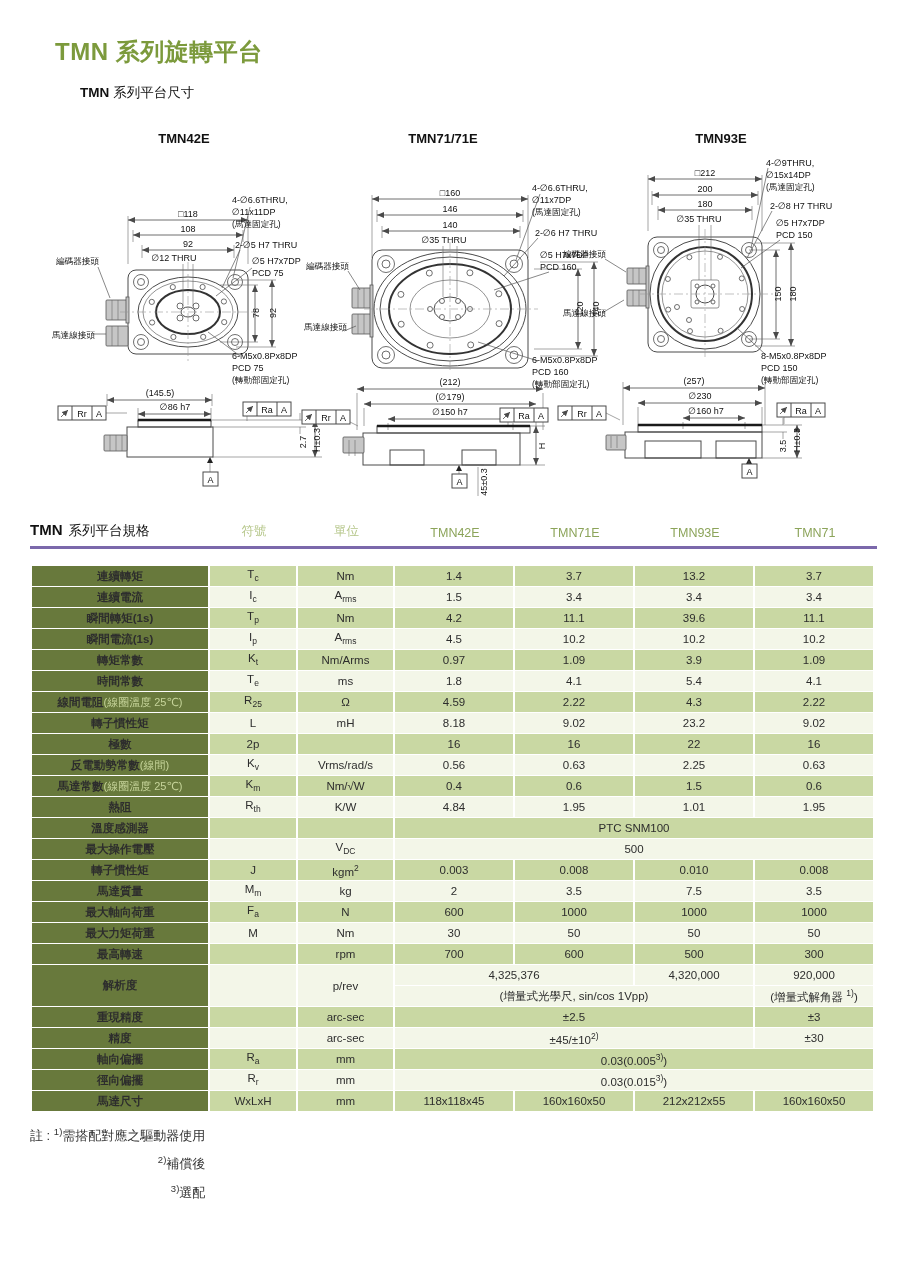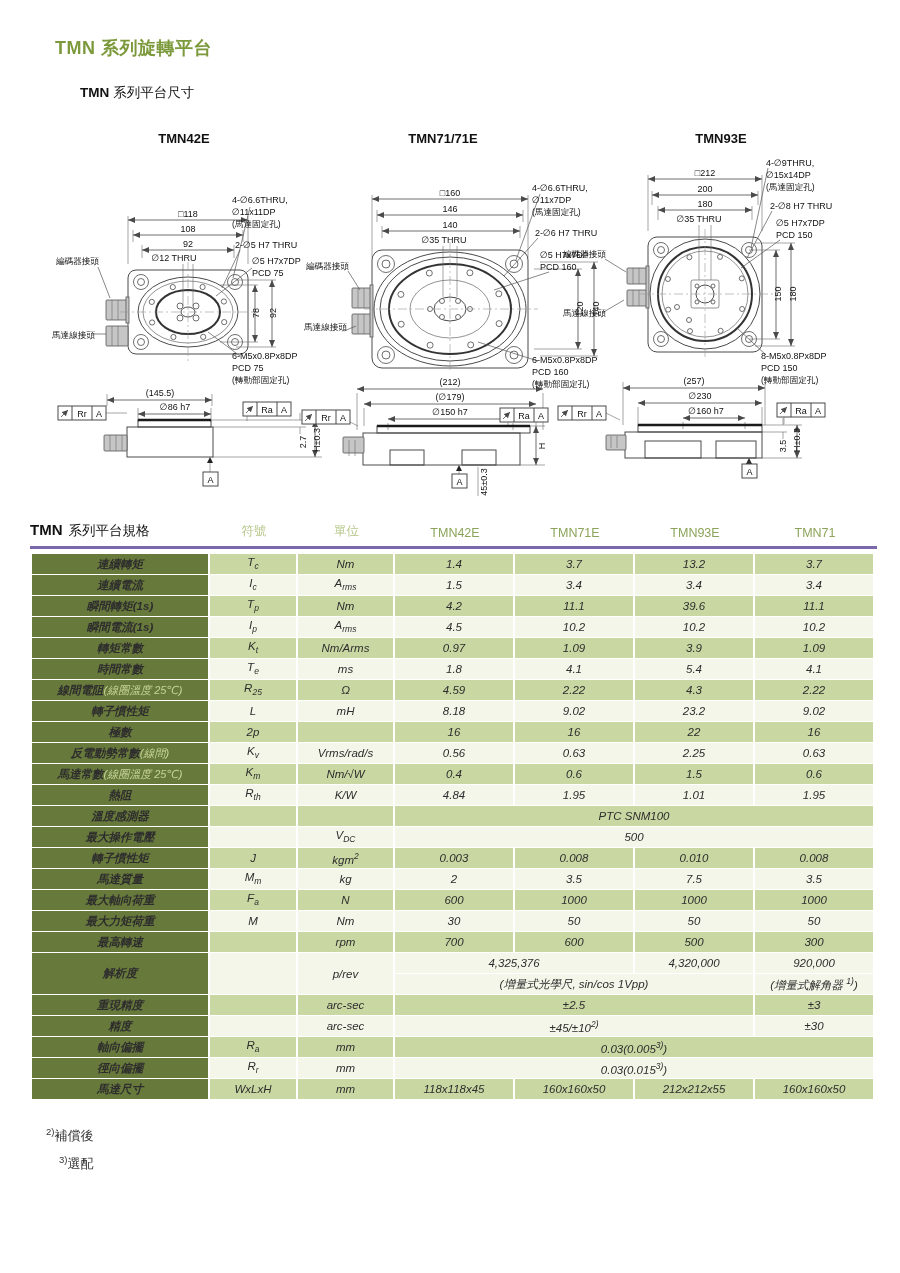--- a/index.html
+++ b/index.html
@@ -1,18 +1,18 @@
 <!DOCTYPE html>
 <html><head>
 <meta charset="utf-8">
 <style>
   html,body{margin:0;padding:0;background:#fff;}
   .page{position:relative;width:900px;height:1273px;background:#fff;overflow:hidden;
         font-family:"Liberation Sans","DejaVu Sans",sans-serif;color:#222;}
-  .title{position:absolute;left:55px;top:36px;margin:0;font-size:18px;font-weight:bold;color:#7c9a3c;letter-spacing:.5px;}
+  .title{position:absolute;left:55px;top:36px;margin:0;font-size:24px;font-weight:bold;color:#7c9a3c;letter-spacing:.5px;}
   .subtitle{position:absolute;left:80px;top:84px;font-size:13.5px;color:#111;}
   .subtitle b{margin-right:4px;}
   
   svg.drawings{position:absolute;left:0;top:130px;}
   .sl{stroke:#4a4a4a;stroke-width:1;fill:none;}
   .sl2{stroke:#333;stroke-width:2;fill:none;}
   .t{stroke-width:.6;}
   .thin{stroke:#6a6a6a;stroke-width:.6;fill:none;}
   .lead{stroke:#555;stroke-width:.7;fill:none;}
   .dim{stroke:#4a4a4a;stroke-width:.8;fill:none;}
@@ -29,21 +29,21 @@
   .mid{text-anchor:middle;}
   .ttl{font-size:13px;font-weight:bold;}
   
   .spec{position:absolute;left:30px;top:521px;width:847px;}
   .spec-head{display:grid;grid-template-columns:180px 88px 97px 120px 120px 120px 120px;
              align-items:end;border-bottom:3px solid #7b68ab;padding-bottom:6px;}
   .sh-label{font-size:13.5px;color:#111;}
   .sh-label b{font-size:15px;margin-right:6px;}
   .sh-sym{font-size:12.5px;color:#b5c689;text-align:center;}
   .sh-model{font-size:12.5px;color:#8ca45a;text-align:center;}
-  table.spec-tbl{border-collapse:separate;border-spacing:2px 1px;margin-top:4px;table-layout:fixed;font-style:italic;}
+  table.spec-tbl{border-collapse:separate;border-spacing:2px 1px;margin-top:16px;table-layout:fixed;}
   table.spec-tbl td{height:20px;padding:0;font-size:11.5px;text-align:center;color:#2d2d2d;vertical-align:middle;}
   td.lab{background:#68793c;color:#fff;text-align:left;padding-left:8px;font-size:12px;font-weight:bold;}
   td.lab .note{color:#c6d49a;font-weight:normal;font-size:11px;}
   td.g{background:#c9d8a3;}
   td.w{background:#f3f6e8;}
   td sub{font-size:8.5px;}
   td sup{font-size:8.5px;}
   
   .notes{position:absolute;left:30px;top:1120px;font-size:13px;color:#333;line-height:24px;}
   .notes sup{font-size:9.5px;}
@@ -695,17 +695,18 @@
             <td class="g" colspan="1">118x118x45</td>
             <td class="g" colspan="1">160x160x50</td>
             <td class="g" colspan="1">212x212x55</td>
             <td class="g" colspan="1">160x160x50</td>
           </tr>
         </tbody>
     </table>
   </div>
 
   <div class="notes">
+    <div class="nl1"><span>註 : </span><sup>1)</sup><span>需搭配對應之驅動器使用</span></div>
     <div class="nl2"><sup>2)</sup><span>補償後</span></div>
     <div class="nl2"><sup>3)</sup><span>選配</span></div>
   </div>
 
 </div>
 
 </body></html>

